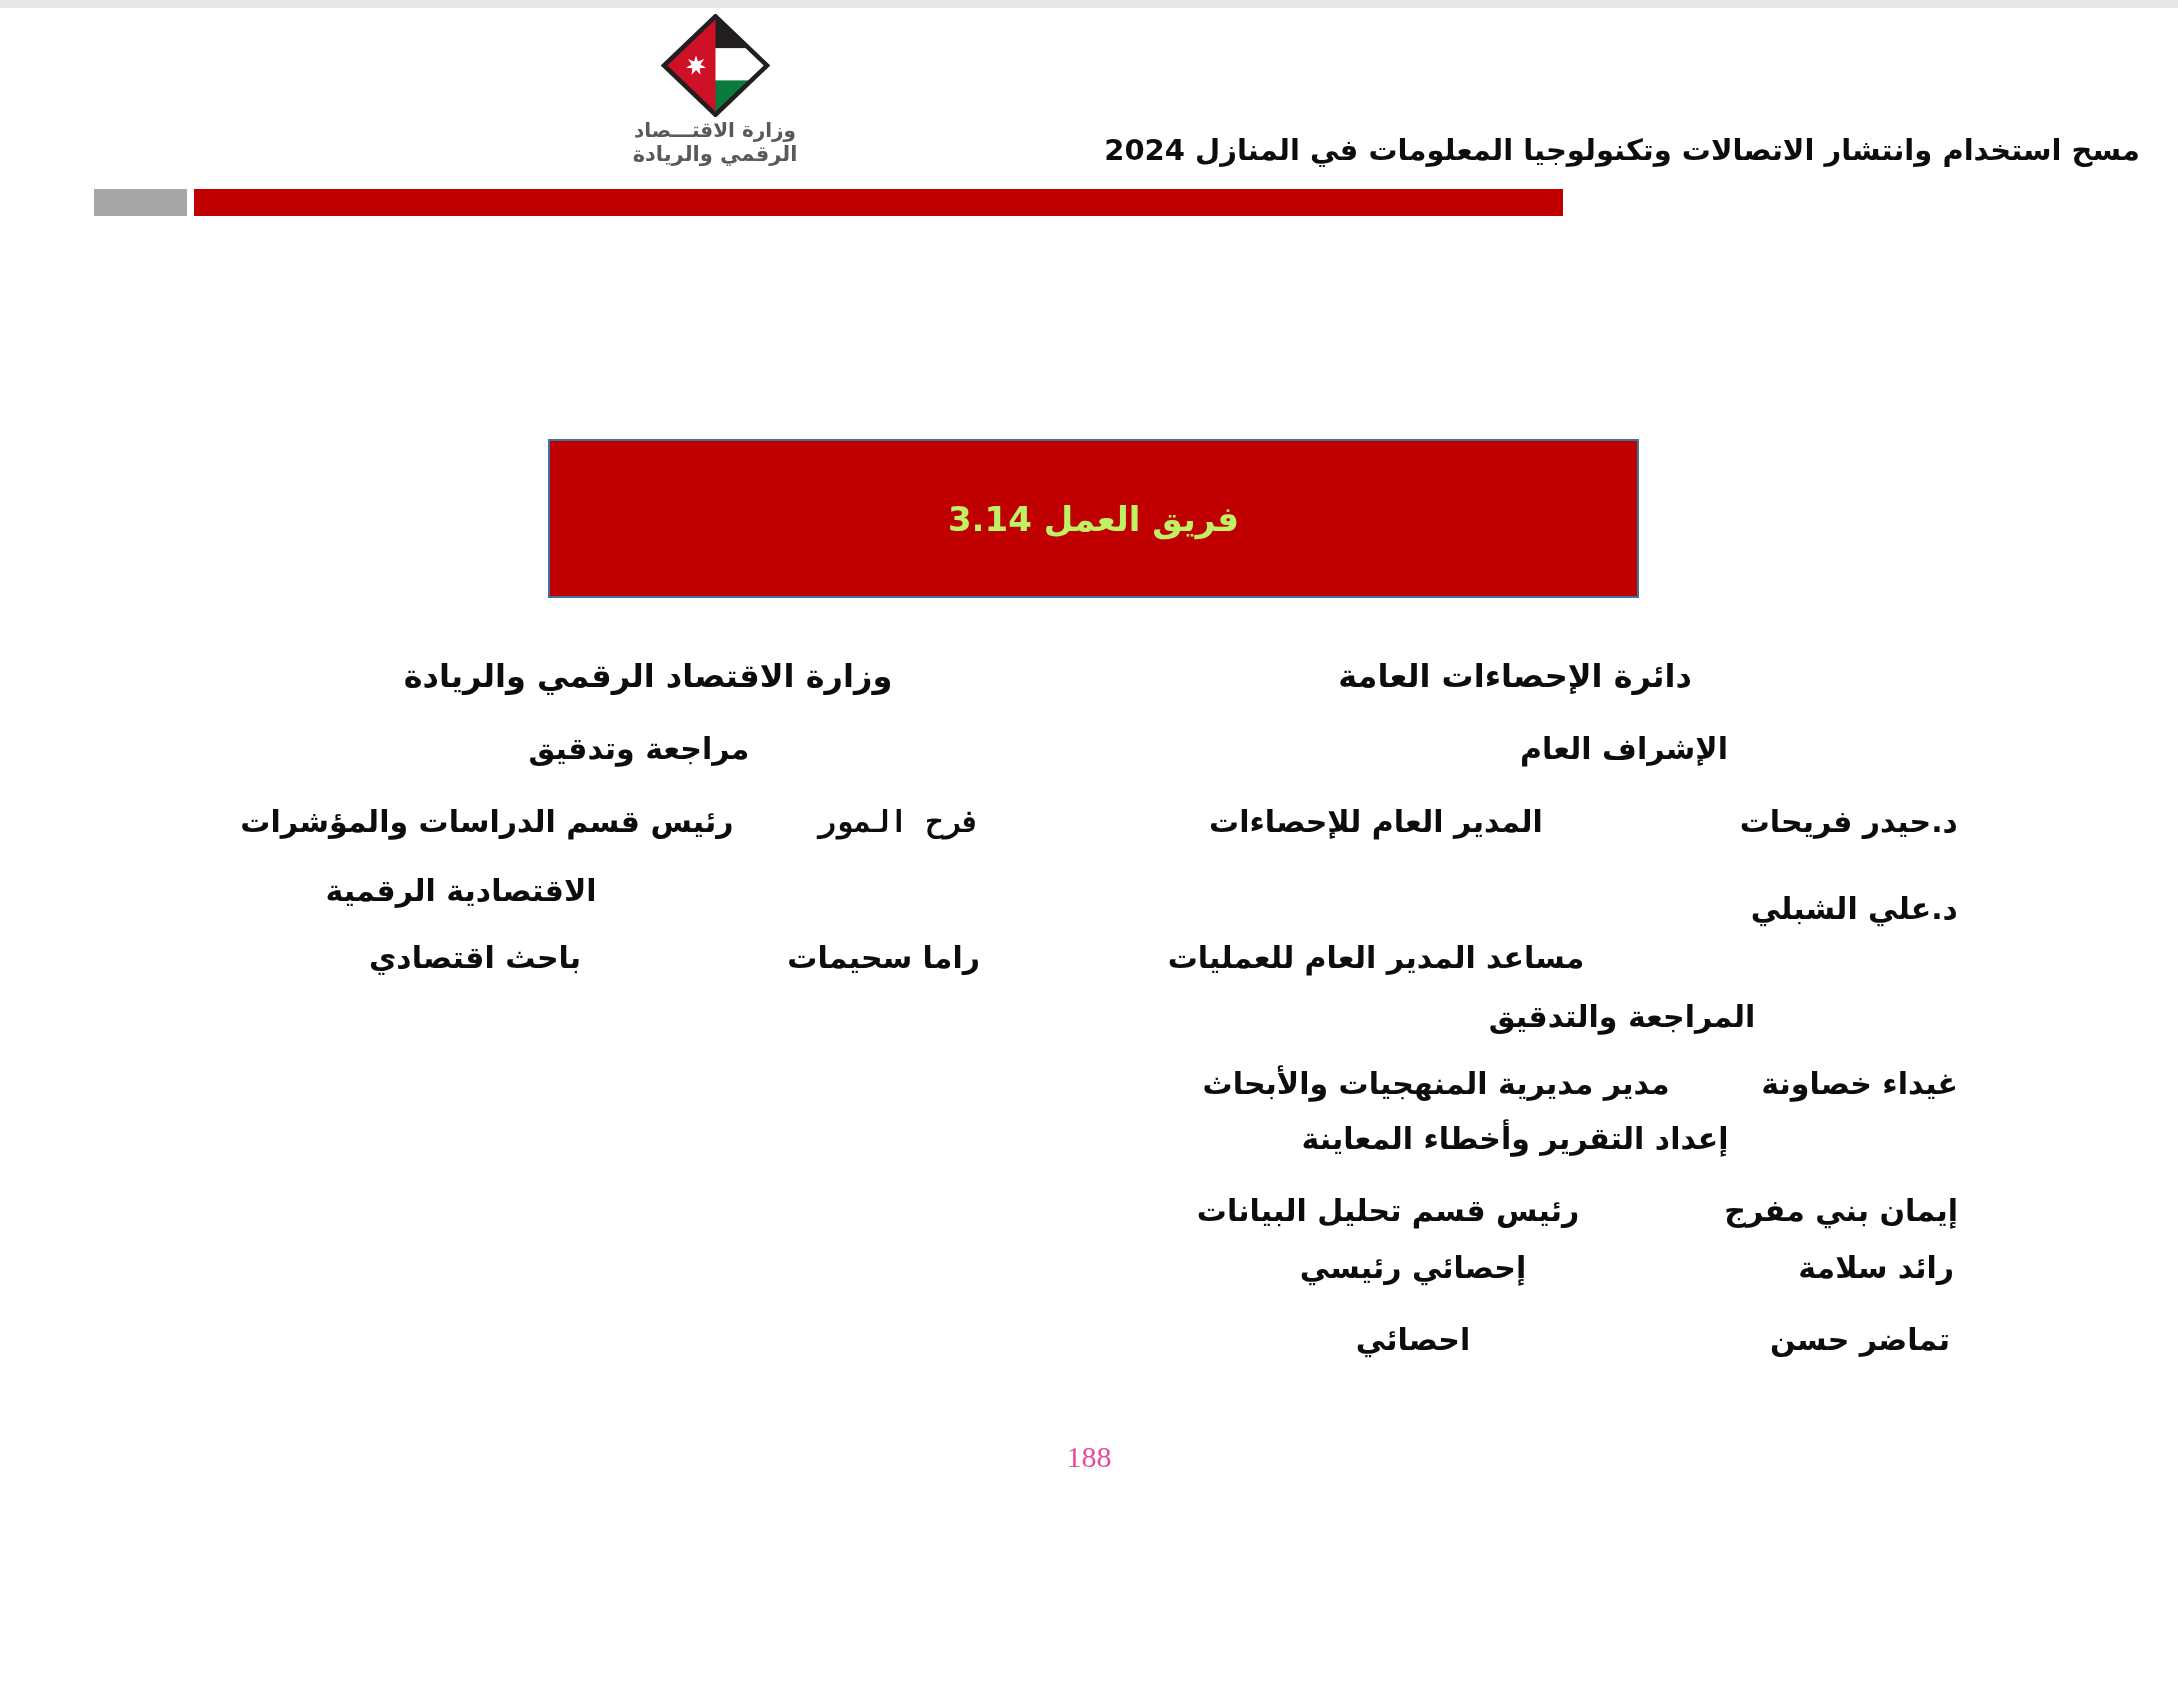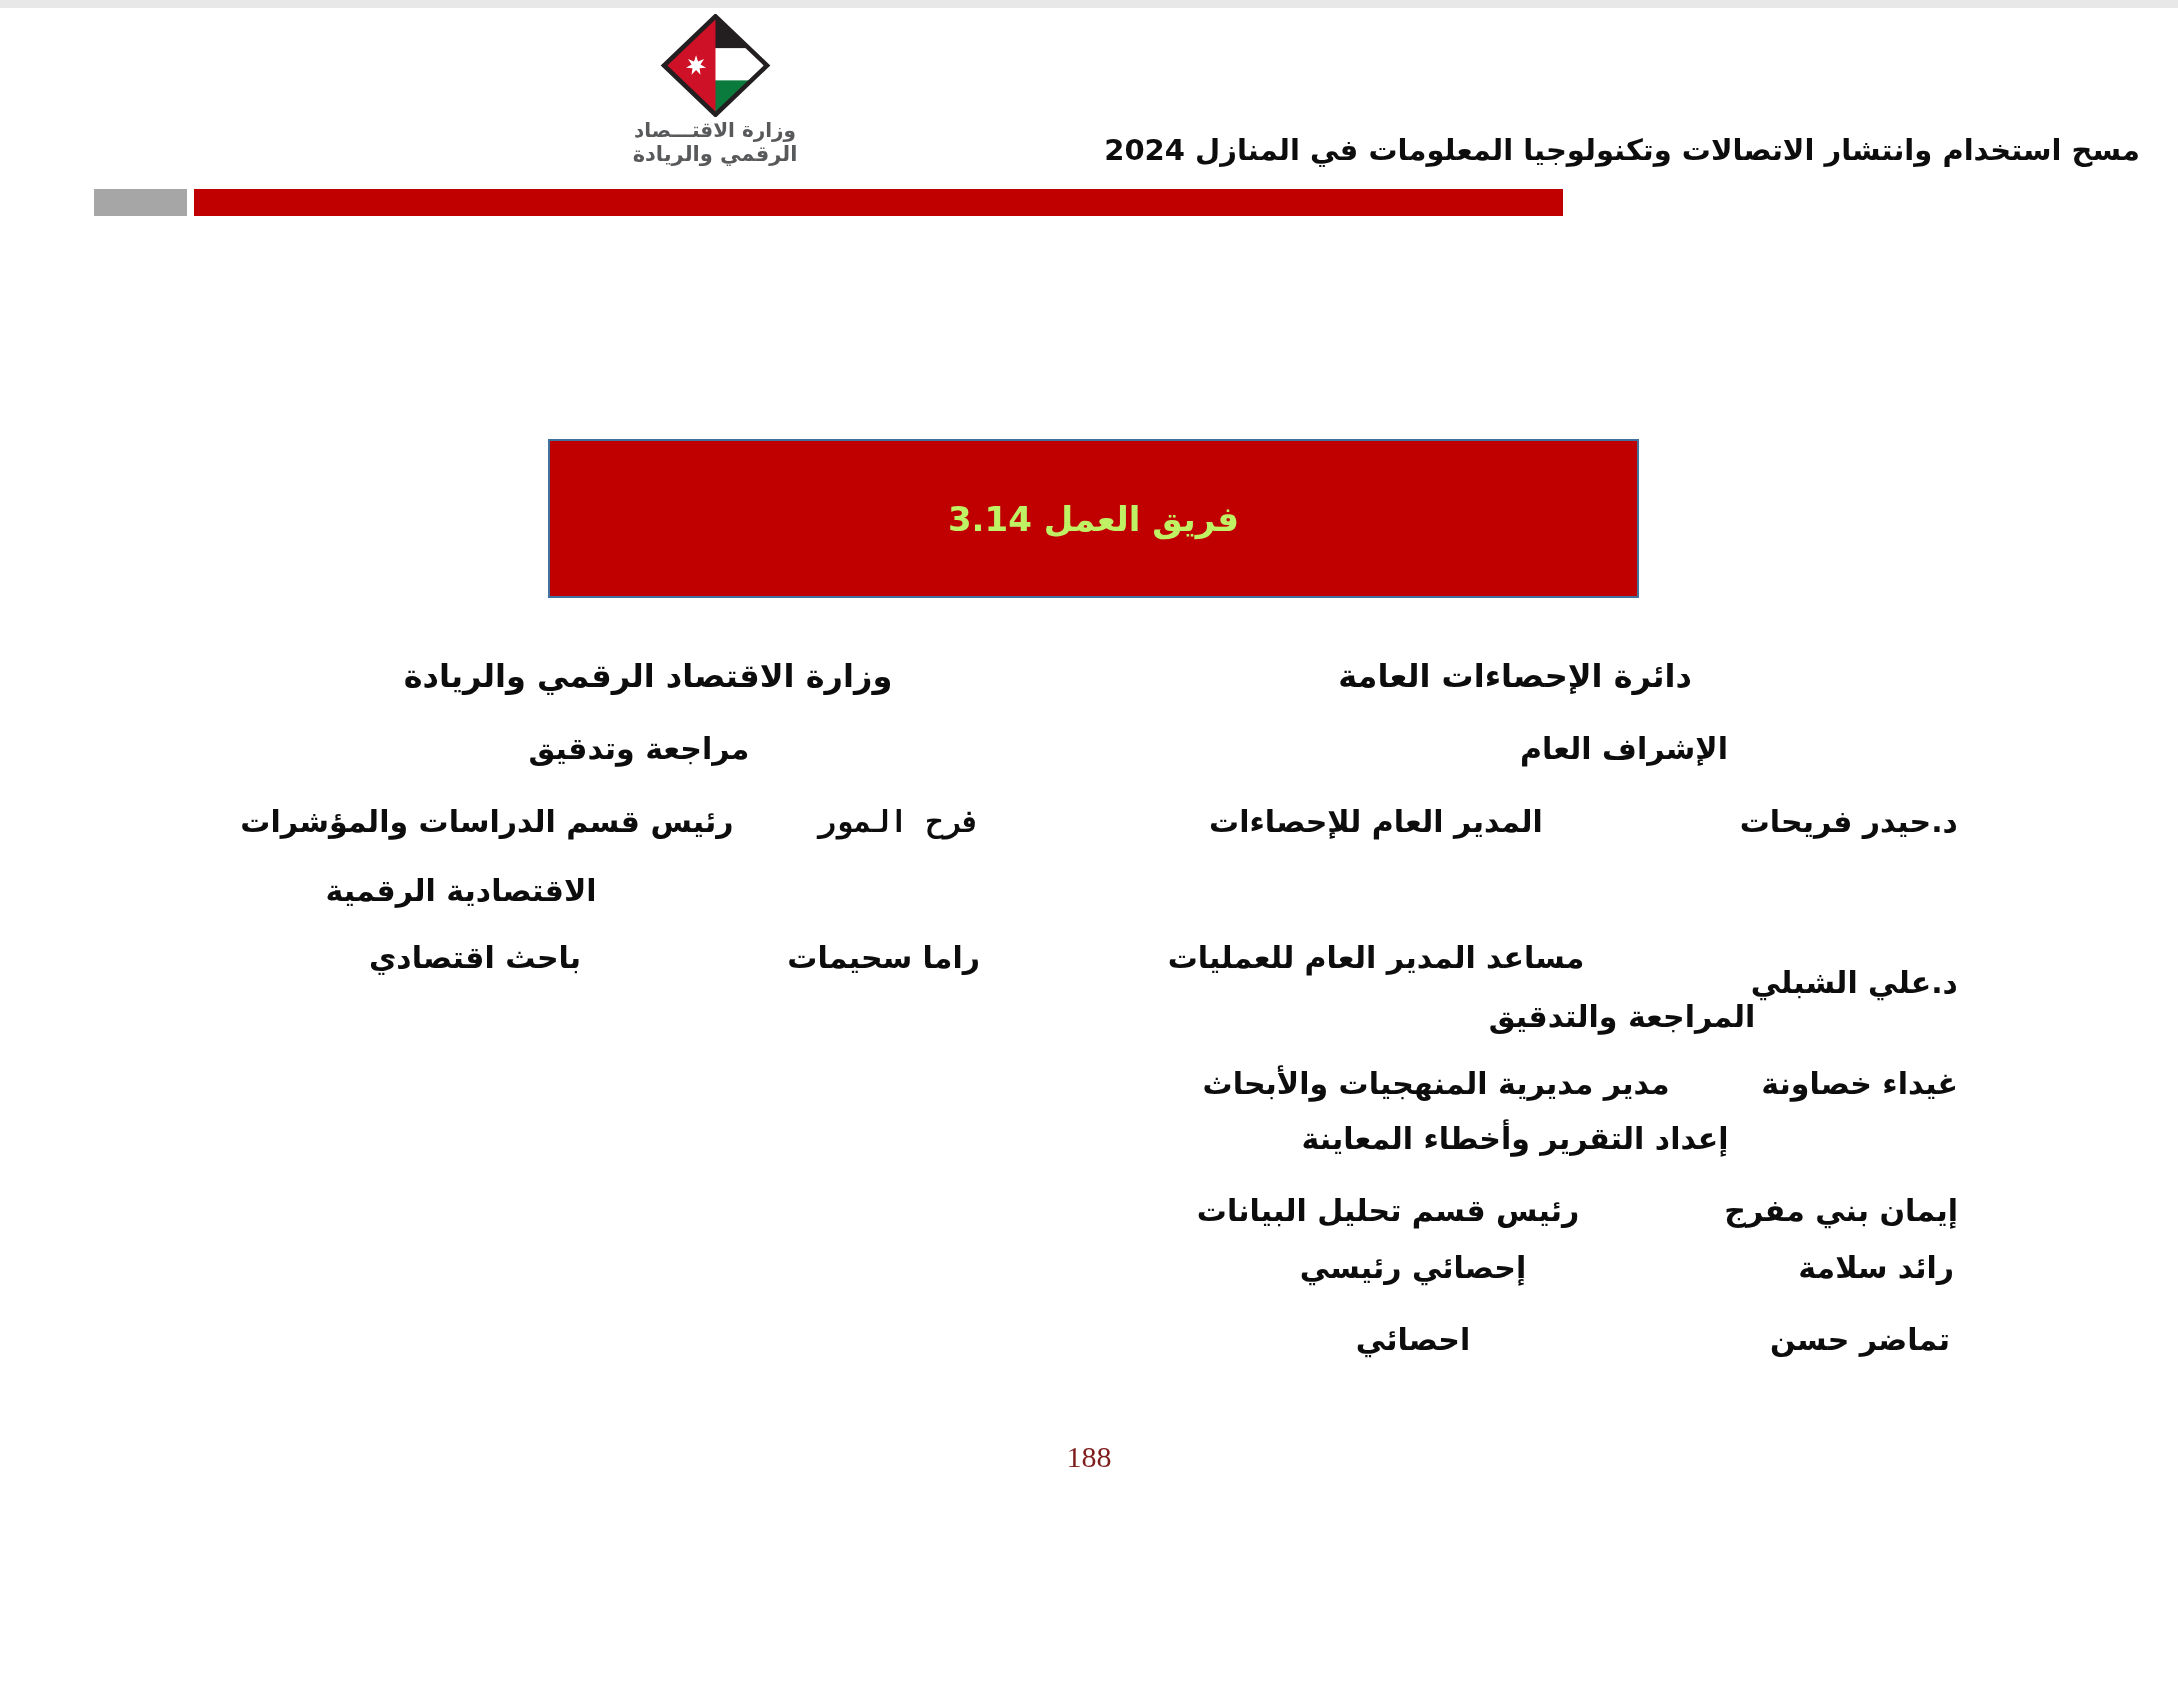--- a/index.html
+++ b/index.html
@@ -53,21 +53,21 @@
   #modeeRevH{ left:639px;  top:723px; }
 
   
   #dosName1   { right:220px;  top:796px; }
   #dosRole1   { left:1376px;  top:796px; }
   #modeeName1 { right:1198px; top:796px;font-family:Liberation Mono, monospace; }
   #modeeRole1a{ left:487px;   top:796px; }
   #modeeRole1b{ left:461px;   top:865px; }
 
   
-  #dosName2   { right:220px;  top:957px; }
+  #dosName2   { right:220px;  top:883px; }
   #dosRole2   { left:1376px;  top:932px; }
   #modeeName2 { right:1198px; top:932px; }
   #modeeRole2 { left:475px;   top:932px; }
 
   
   #dosRevH  { left:1622px; top:991px; }
   #dosName3 { right:220px; top:1058px; }
   #dosRole3 { left:1436px; top:1058px; }
 
   
@@ -75,21 +75,21 @@
   #dosName4 { right:220px; top:1185px; }
   #dosRole4 { left:1388px; top:1185px; }
   #dosName5 { right:224px; top:1242px; }
   #dosRole5 { left:1413px; top:1242px; }
   #dosName6 { right:228px; top:1314px; }
   #dosRole6 { left:1413px; top:1314px; }
 
   
   #pageNum {
     position:absolute; left:1089px; top:1432px; transform:translateX(-50%);
-    font-family:"Liberation Serif", serif; font-size:30px; font-weight:400; color:#7f1d1d;
+    font-family:"Liberation Serif", serif; font-size:30px; font-weight:400; color:#ec4899;
   }
 </style>
 </head>
 <body>
 
 <div class="page">
 
   <div class="txt" id="hdrTitle">مسح استخدام وانتشار الاتصالات وتكنولوجيا المعلومات في المنازل 2024</div>
 
   <div id="logo">

